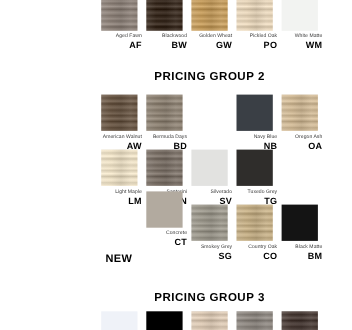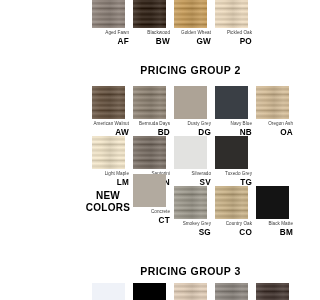--- a/index.html
+++ b/index.html
@@ -75,21 +75,21 @@
   .new-colors {
     position: absolute;
     width: 52px;
     text-align: center;
     font-size: 10px;
     font-weight: bold;
     line-height: 11.5px;
     letter-spacing: 0.3px;
     color: #000000;
   }
-  .new-colors span { display: block; }
+  .new-colors span { display: block; margin-top: 40px; }
 </style>
 </head>
 <body>
 
 <div class="stage">
     <div class="group-heading" style="top: 64px; left: 92px; width: 197px;">PRICING GROUP 2</div>
     <div class="group-heading" style="top: 265px; left: 92px; width: 197px;">PRICING GROUP 3</div>
     <div class="cell" style="left: 88px; top: 0px;">
       <div class="chip clipped-top" style="background: linear-gradient(90deg, rgba(255, 255, 255, 0.1) 0px, rgba(0, 0, 0, 0) 9px, rgba(0, 0, 0, 0.07) 18px, rgba(255, 255, 255, 0.06) 27px, rgba(0, 0, 0, 0) 33px), repeating-linear-gradient(rgb(140, 129, 121) 0px, rgb(154, 143, 135) 1px, rgb(140, 129, 121) 2px, rgb(124, 113, 105) 3px, rgb(140, 129, 121) 4.5px, rgb(162, 151, 143) 6px, rgb(140, 129, 121) 7px, rgb(114, 103, 95) 8.5px, rgb(140, 129, 121) 10px, rgb(154, 143, 135) 11.5px, rgb(140, 129, 121) 13px, rgb(124, 113, 105) 14px, rgb(140, 129, 121) 16px);"></div>
       <div class="chip-name">Aged Fawn</div>
@@ -103,35 +103,35 @@
     <div class="cell" style="left: 170px; top: 0px;">
       <div class="chip clipped-top" style="background: linear-gradient(90deg, rgba(255, 255, 255, 0.1) 0px, rgba(0, 0, 0, 0) 9px, rgba(0, 0, 0, 0.07) 18px, rgba(255, 255, 255, 0.06) 27px, rgba(0, 0, 0, 0) 33px), repeating-linear-gradient(rgb(194, 155, 94) 0px, rgb(208, 169, 108) 1px, rgb(194, 155, 94) 2px, rgb(178, 139, 78) 3px, rgb(194, 155, 94) 4.5px, rgb(216, 177, 116) 6px, rgb(194, 155, 94) 7px, rgb(168, 129, 68) 8.5px, rgb(194, 155, 94) 10px, rgb(208, 169, 108) 11.5px, rgb(194, 155, 94) 13px, rgb(178, 139, 78) 14px, rgb(194, 155, 94) 16px);"></div>
       <div class="chip-name">Golden Wheat</div>
       <div class="chip-code">GW</div>
     </div>
     <div class="cell" style="left: 211px; top: 0px;">
       <div class="chip clipped-top" style="background: linear-gradient(90deg, rgba(255, 255, 255, 0.1) 0px, rgba(0, 0, 0, 0) 9px, rgba(0, 0, 0, 0.07) 18px, rgba(255, 255, 255, 0.06) 27px, rgba(0, 0, 0, 0) 33px), repeating-linear-gradient(rgb(227, 210, 184) 0px, rgb(241, 224, 198) 1px, rgb(227, 210, 184) 2px, rgb(211, 194, 168) 3px, rgb(227, 210, 184) 4.5px, rgb(249, 232, 206) 6px, rgb(227, 210, 184) 7px, rgb(201, 184, 158) 8.5px, rgb(227, 210, 184) 10px, rgb(241, 224, 198) 11.5px, rgb(227, 210, 184) 13px, rgb(211, 194, 168) 14px, rgb(227, 210, 184) 16px);"></div>
       <div class="chip-name">Pickled Oak</div>
       <div class="chip-code">PO</div>
     </div>
+    <div class="cell" style="left: 252px; top: 0px;">
+      <div class="chip clipped-top" style="background: rgb(242, 243, 241);"></div>
+      <div class="chip-name">White Matte</div>
+      <div class="chip-code">WM</div>
+    </div>
     <div class="cell" style="left: 88px; top: 86px;">
       <div class="chip" style="background: linear-gradient(90deg, rgba(255, 255, 255, 0.1) 0px, rgba(0, 0, 0, 0) 9px, rgba(0, 0, 0, 0.07) 18px, rgba(255, 255, 255, 0.06) 27px, rgba(0, 0, 0, 0) 33px), repeating-linear-gradient(rgb(107, 89, 72) 0px, rgb(121, 103, 86) 1px, rgb(107, 89, 72) 2px, rgb(91, 73, 56) 3px, rgb(107, 89, 72) 4.5px, rgb(129, 111, 94) 6px, rgb(107, 89, 72) 7px, rgb(81, 63, 46) 8.5px, rgb(107, 89, 72) 10px, rgb(121, 103, 86) 11.5px, rgb(107, 89, 72) 13px, rgb(91, 73, 56) 14px, rgb(107, 89, 72) 16px);"></div>
       <div class="chip-name">American Walnut</div>
       <div class="chip-code">AW</div>
     </div>
     <div class="cell" style="left: 129px; top: 86px;">
       <div class="chip" style="background: linear-gradient(90deg, rgba(255, 255, 255, 0.1) 0px, rgba(0, 0, 0, 0) 9px, rgba(0, 0, 0, 0.07) 18px, rgba(255, 255, 255, 0.06) 27px, rgba(0, 0, 0, 0) 33px), repeating-linear-gradient(rgb(142, 131, 117) 0px, rgb(156, 145, 131) 1px, rgb(142, 131, 117) 2px, rgb(126, 115, 101) 3px, rgb(142, 131, 117) 4.5px, rgb(164, 153, 139) 6px, rgb(142, 131, 117) 7px, rgb(116, 105, 91) 8.5px, rgb(142, 131, 117) 10px, rgb(156, 145, 131) 11.5px, rgb(142, 131, 117) 13px, rgb(126, 115, 101) 14px, rgb(142, 131, 117) 16px);"></div>
       <div class="chip-name">Bermuda Days</div>
       <div class="chip-code">BD</div>
     </div>
-    <div class="cell" style="left: 170px; top: 86px;">
-      <div class="chip" style="background: rgb(173, 163, 150);"></div>
-      <div class="chip-name">Dusty Grey</div>
-      <div class="chip-code">DG</div>
-    </div>
     <div class="cell" style="left: 211px; top: 86px;">
       <div class="chip" style="background: rgb(58, 63, 69);"></div>
       <div class="chip-name">Navy Blue</div>
       <div class="chip-code">NB</div>
     </div>
     <div class="cell" style="left: 252px; top: 86px;">
       <div class="chip" style="background: linear-gradient(90deg, rgba(255, 255, 255, 0.1) 0px, rgba(0, 0, 0, 0) 9px, rgba(0, 0, 0, 0.07) 18px, rgba(255, 255, 255, 0.06) 27px, rgba(0, 0, 0, 0) 33px), repeating-linear-gradient(rgb(205, 183, 149) 0px, rgb(219, 197, 163) 1px, rgb(205, 183, 149) 2px, rgb(189, 167, 133) 3px, rgb(205, 183, 149) 4.5px, rgb(227, 205, 171) 6px, rgb(205, 183, 149) 7px, rgb(179, 157, 123) 8.5px, rgb(205, 183, 149) 10px, rgb(219, 197, 163) 11.5px, rgb(205, 183, 149) 13px, rgb(189, 167, 133) 14px, rgb(205, 183, 149) 16px);"></div>
       <div class="chip-name">Oregon Ash</div>
       <div class="chip-code">OA</div>
     </div>
@@ -195,15 +195,14 @@
       <div class="chip-name"></div>
       <div class="chip-code"></div>
     </div>
     <div class="cell" style="left: 252px; top: 283px;">
       <div class="chip clipped-bottom" style="background: linear-gradient(90deg, rgba(255, 255, 255, 0.1) 0px, rgba(0, 0, 0, 0) 9px, rgba(0, 0, 0, 0.07) 18px, rgba(255, 255, 255, 0.06) 27px, rgba(0, 0, 0, 0) 33px), repeating-linear-gradient(rgb(76, 63, 58) 0px, rgb(90, 77, 72) 1px, rgb(76, 63, 58) 2px, rgb(60, 47, 42) 3px, rgb(76, 63, 58) 4.5px, rgb(98, 85, 80) 6px, rgb(76, 63, 58) 7px, rgb(50, 37, 32) 8.5px, rgb(76, 63, 58) 10px, rgb(90, 77, 72) 11.5px, rgb(76, 63, 58) 13px, rgb(60, 47, 42) 14px, rgb(76, 63, 58) 16px);"></div>
       <div class="chip-name"></div>
       <div class="chip-code"></div>
     </div>
     <div class="new-colors" style="left: 82px; top: 190px;">
       <span>NEW</span>
-      <span>COLORS</span>
     </div>
   </div>
 
 </body></html>

